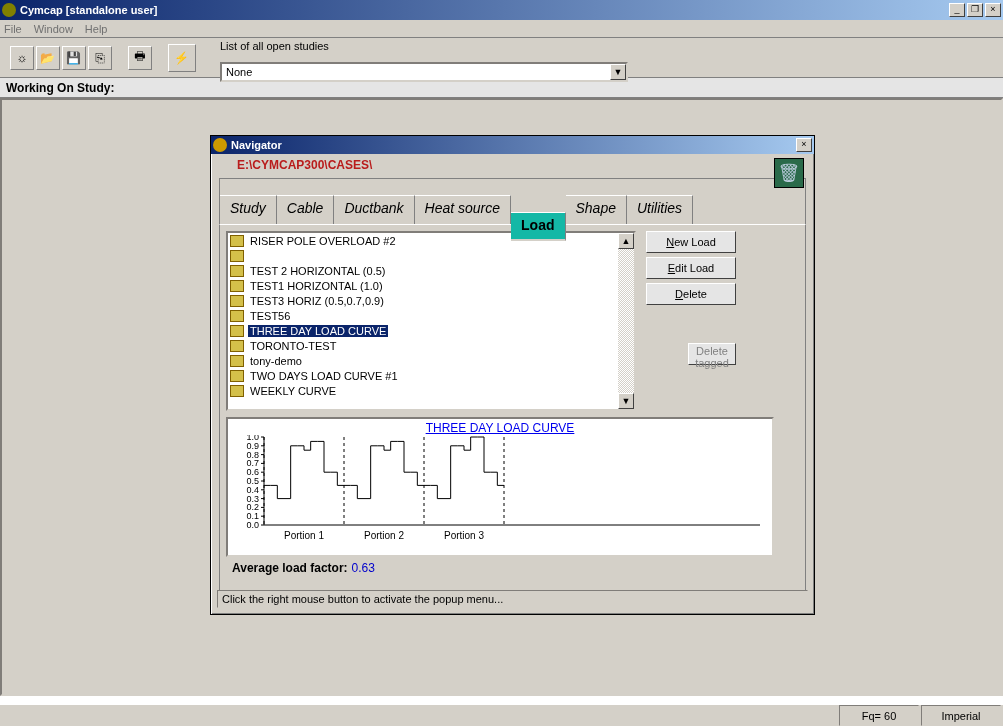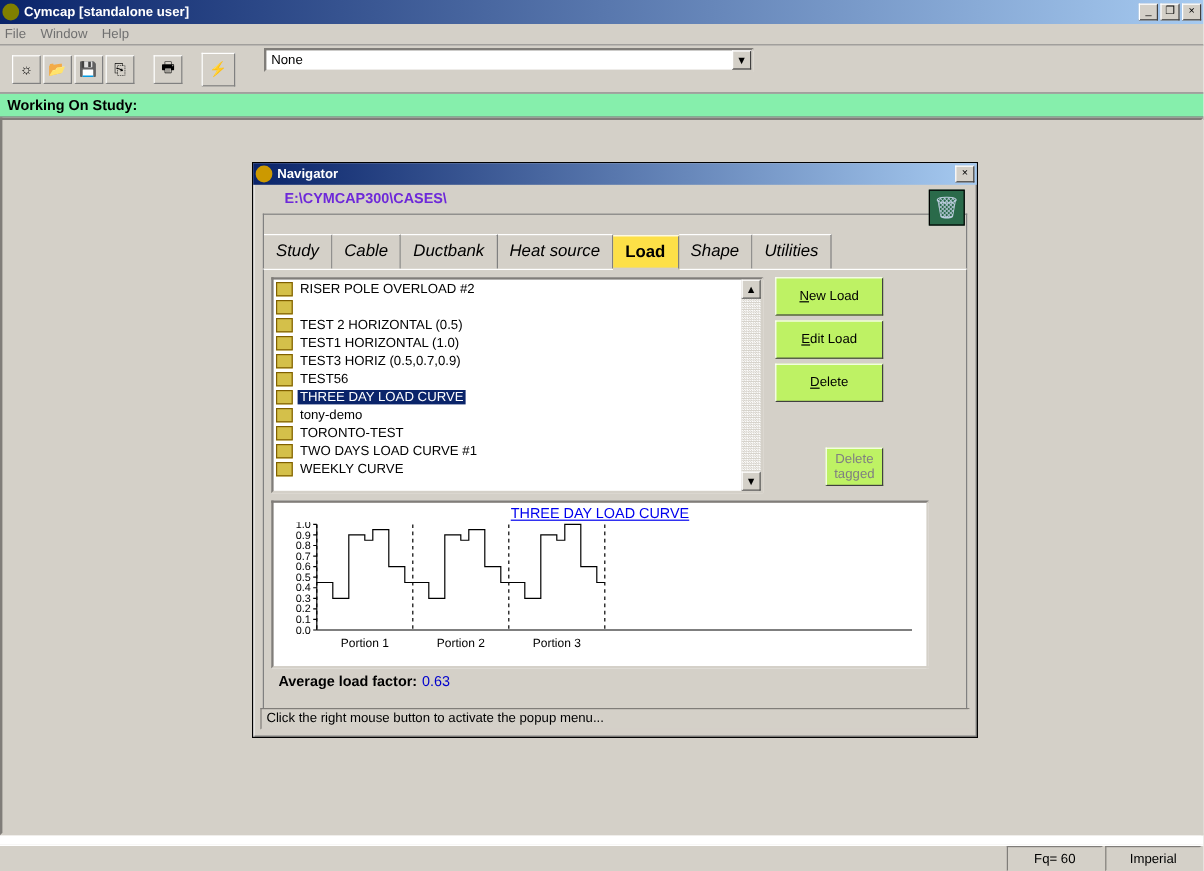--- a/index.html
+++ b/index.html
@@ -14,61 +14,61 @@
   
   
   .menubar { height:18px; background:#d4d0c8; font-size:11px; color:#707070; padding-left:4px; display:flex; align-items:center; border-bottom:1px solid #808080;}
   .menuitem { margin-right:12px; }
   
   
   .toolbar { height:40px; background:#d4d0c8; border-bottom:1px solid #808080; display:flex; align-items:center; padding:4px 10px; position:relative;}
   .tbtn { width:24px; height:24px; border:1px solid #fff; border-right-color:#808080; border-bottom-color:#808080; background:#d4d0c8; margin-right:2px; display:inline-flex; align-items:center; justify-content:center; font-size:12px;}
   .tgroup { display:flex; margin-right:14px; }
   .studies-label { font-size:11px; position:absolute; left:220px; top:2px; }
-  .studies-select { position:absolute; left:220px; top:2px; width:408px; height:20px; background:#fff; border:2px inset #d4d0c8; font-size:11px; padding-left:4px; display:flex; align-items:center; justify-content:space-between;}
+  .studies-select { position:absolute; left:220px; top:24px; width:408px; height:20px; background:#fff; border:2px inset #d4d0c8; font-size:11px; padding-left:4px; display:flex; align-items:center; justify-content:space-between;}
   .studies-select .dd { width:16px; height:16px; background:#d4d0c8; border:1px solid #fff; border-right-color:#404040; border-bottom-color:#404040; text-align:center; font-size:9px; line-height:14px;}
   
   
-  .workingline { height:20px; background:#86efac; font-size:12px; font-weight:bold; padding-left:6px; display:flex; align-items:center; border-bottom:1px solid #808080;text-align:right;}
+  .workingline { height:20px; background:#e5e5e5; font-size:12px; font-weight:bold; padding-left:6px; display:flex; align-items:center; border-bottom:1px solid #808080;text-align:right;}
   
   
   .content { position:absolute; top:98px; bottom:30px; left:0; right:0; background:#d4d0c8; border:2px inset #d4d0c8;}
   
   
   .dialog { position:absolute; left:210px; top:135px; width:605px; height:480px; background:#d4d0c8; border:1px solid #000; box-shadow: 1px 1px 0 #fff inset, -1px -1px 0 #808080 inset; }
   .dlg-title { height:18px; background: linear-gradient(to right, #0a246a, #a6caf0); display:flex; align-items:center; color:#fff; font-size:11px; padding:0 2px;}
   .dlg-title .icon { width:14px; height:14px; background:#cc9900; border-radius:50%; margin-right:4px; }
   .dlg-title .title { flex:1; font-weight:bold; }
   .dlg-body { padding:4px 8px; }
   .wd-label { font-size:11px; }
-  .wd-path { font-size:12px; font-weight:bold; color:#6d28d9; padding-left:18px;}
+  .wd-path { font-size:12px; font-weight:bold; color:#b91c1c; padding-left:18px;}
   .trash { position:absolute; right:10px; top:22px; width:30px; height:30px; background:#2a6a4a; border:1px solid #000; display:flex; align-items:center; justify-content:center; color:#bcd; font-size:18px;}
   
   
   .tabs { display:flex; margin-top:6px; border:1px solid #808080; border-bottom:none; background:#d4d0c8;}
   .tab { padding:4px 10px 6px 10px; font-size:14px; font-style:italic; border-right:1px solid #808080; border-top:1px solid #fff; background:#d4d0c8; position:relative;margin-top:16px;}
-  .tab.active { font-weight:bold; font-style:normal; background:#fde047; border-bottom:2px solid #d4d0c8; z-index:2; top:1px;}
+  .tab.active { font-weight:bold; font-style:normal; background:#14b8a6; border-bottom:2px solid #d4d0c8; z-index:2; top:17px;}
   .tabpanel { border:1px solid #808080; border-top:1px solid #fff; padding:6px 6px 6px 6px; background:#d4d0c8; height:380px; position:relative;}
   .listhdr { font-size:12px; font-weight:bold; margin-bottom:2px; padding-left:2px;}
   .listhdr .sf { font-weight:bold; margin-left:20px;}
   
   
   .listbox-wrap { display:flex; }
   .listbox { width:410px; height:180px; background:#fff; border:2px inset #d4d0c8; font-size:11px; overflow:hidden; position:relative;}
   .listbox .item { height:15px; display:flex; align-items:center; padding-left:2px; white-space:nowrap;}
   .listbox .item .licon { width:14px; height:12px; margin-right:4px; background:#d4c04a; border:1px solid #806000; display:inline-block; flex:0 0 14px;}
   .listbox .item.selected .txt { background:#0a246a; color:#fff; }
   .listbox .txt { padding:0 2px; }
   .listscroll { position:absolute; right:0; top:0; bottom:0; width:16px; background:#d4d0c8; display:flex; flex-direction:column; justify-content:space-between;}
   .sbtn { height:16px; background:#d4d0c8; border:1px solid #fff; border-right-color:#404040; border-bottom-color:#404040; text-align:center; font-size:9px; line-height:14px;}
   .sthumb { flex:1; background: repeating-conic-gradient(#fff 0 25%, #d4d0c8 0 50%) 0 0/2px 2px;}
   
   
   .btncol { margin-left:10px; display:flex; flex-direction:column; gap:4px; width:90px;}
-  .btn { height:32px; font-size:11px; background:#bef264; border:1px solid #fff; border-right-color:#404040; border-bottom-color:#404040; }
+  .btn { height:22px; font-size:11px; background:#e5e5e5; border:1px solid #fff; border-right-color:#404040; border-bottom-color:#404040; }
   .btn.disabled { color:#808080;margin-left:42px; }
   .btn .u { text-decoration: underline; }
   
   
   .chartbox { margin-top:6px; width:548px; height:140px; border:2px inset #d4d0c8; background:#fff; padding:2px 2px 2px 2px; position:relative;}
   .chart-title { text-align:center; color:#0000ee; font-size:12px; text-decoration:underline; margin-bottom:0px;}
   svg { display:block; }
   .avgline { font-size:12px; font-weight:bold; margin-top:4px; padding-left:6px;}
   .avgline .val { color:#0000cc; font-weight:normal; margin-left:4px;}
   
@@ -169,25 +169,25 @@
               <div class="item">
                 <span class="licon"></span>
                 <span class="txt">TEST56</span>
               </div>
               <div class="item selected">
                 <span class="licon"></span>
                 <span class="txt">THREE DAY LOAD CURVE</span>
               </div>
               <div class="item">
                 <span class="licon"></span>
+                <span class="txt">TORONTO-TEST</span>
+              </div>
+              <div class="item">
+                <span class="licon"></span>
                 <span class="txt">tony-demo</span>
-              </div>
-              <div class="item">
-                <span class="licon"></span>
-                <span class="txt">TORONTO-TEST</span>
               </div>
               <div class="item">
                 <span class="licon"></span>
                 <span class="txt">TWO DAYS LOAD CURVE #1</span>
               </div>
               <div class="item">
                 <span class="licon"></span>
                 <span class="txt">WEEKLY CURVE</span>
               </div>
             </div>

